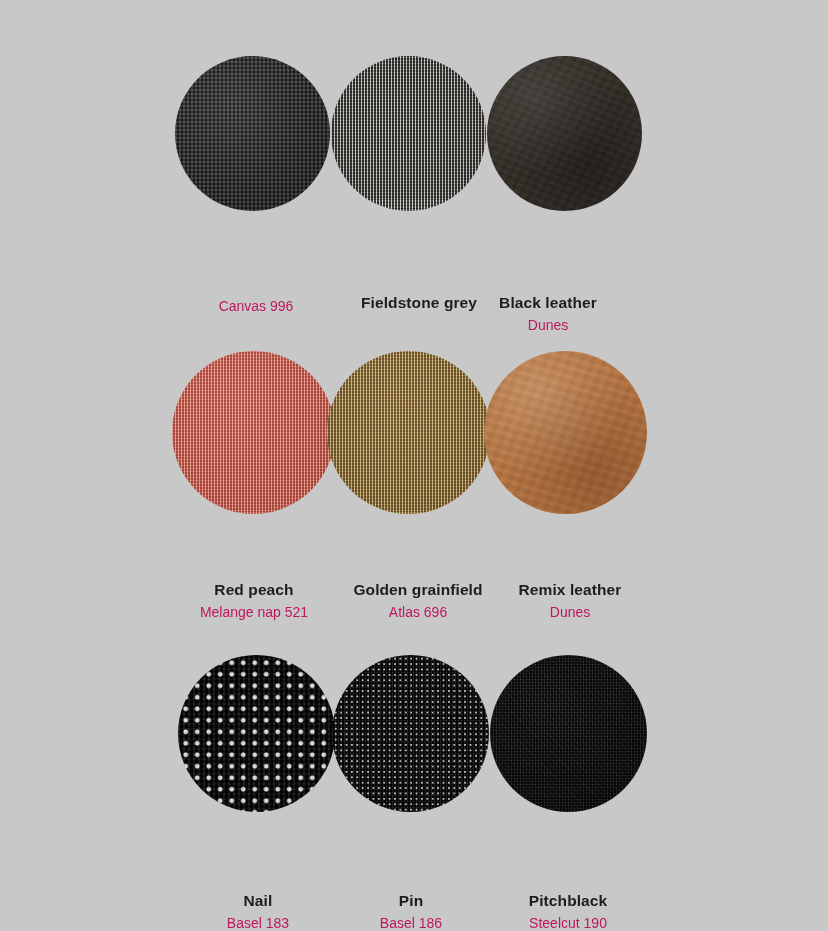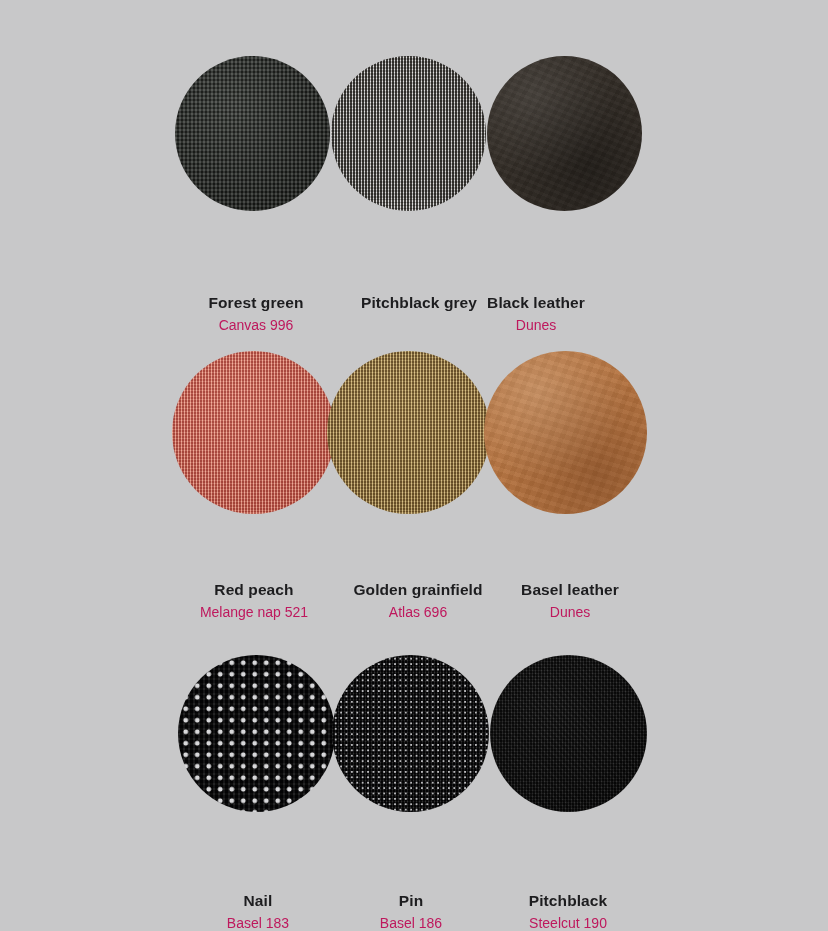--- a/index.html
+++ b/index.html
@@ -196,21 +196,21 @@
     color: #be185d;
     line-height: 1.45;
     margin-top: 3px;
     white-space: nowrap;
   }
 
   
   .row-1 .captions { height: 60px; margin-top: 37px; }
   .row-1 .cap0 { left: 141px; }
   .row-1 .cap1 { left: 304px; }
-  .row-1 .cap2 { left: 421px; }
+  .row-1 .cap2 { left: 433px; }
 
   
   .row-2 .captions { height: 60px; margin-top: 29px; padding-left: 39px; }
   .row-2 .cap0 { left: 139px; }
   .row-2 .cap1 { left: 303px; }
   .row-2 .cap2 { left: 455px; }
 
   
   .row-3 .captions { height: 60px; margin-top: 36px; }
   .row-3 .cap0 { left: 143px; }
@@ -223,25 +223,24 @@
 <div class="board">
 
   <div class="swatch-row row-1">
     <div class="circles">
       <div class="swatch c0 tex-forest-green"></div>
       <div class="swatch c1 tex-fieldstone-grey"></div>
       <div class="swatch c2 tex-black-leather"></div>
     </div>
     <div class="captions">
       <div class="caption cap0">
-        <div class="name">Forest green</div>
         <div class="code">Canvas 996</div>
       </div>
       <div class="caption cap1">
-        <div class="name">Pitchblack grey</div>
+        <div class="name">Fieldstone grey</div>
       </div>
       <div class="caption cap2">
         <div class="name">Black leather</div>
         <div class="code">Dunes</div>
       </div>
     </div>
   </div>
 
   <div class="swatch-row row-2">
     <div class="circles">
@@ -252,21 +251,21 @@
     <div class="captions">
       <div class="caption cap0">
         <div class="name">Red peach</div>
         <div class="code">Melange nap 521</div>
       </div>
       <div class="caption cap1">
         <div class="name">Golden grainfield</div>
         <div class="code">Atlas 696</div>
       </div>
       <div class="caption cap2">
-        <div class="name">Basel leather</div>
+        <div class="name">Remix leather</div>
         <div class="code">Dunes</div>
       </div>
     </div>
   </div>
 
   <div class="swatch-row row-3">
     <div class="circles">
       <div class="swatch c0 tex-nail"></div>
       <div class="swatch c1 tex-pin"></div>
       <div class="swatch c2 tex-pitchblack"></div>

